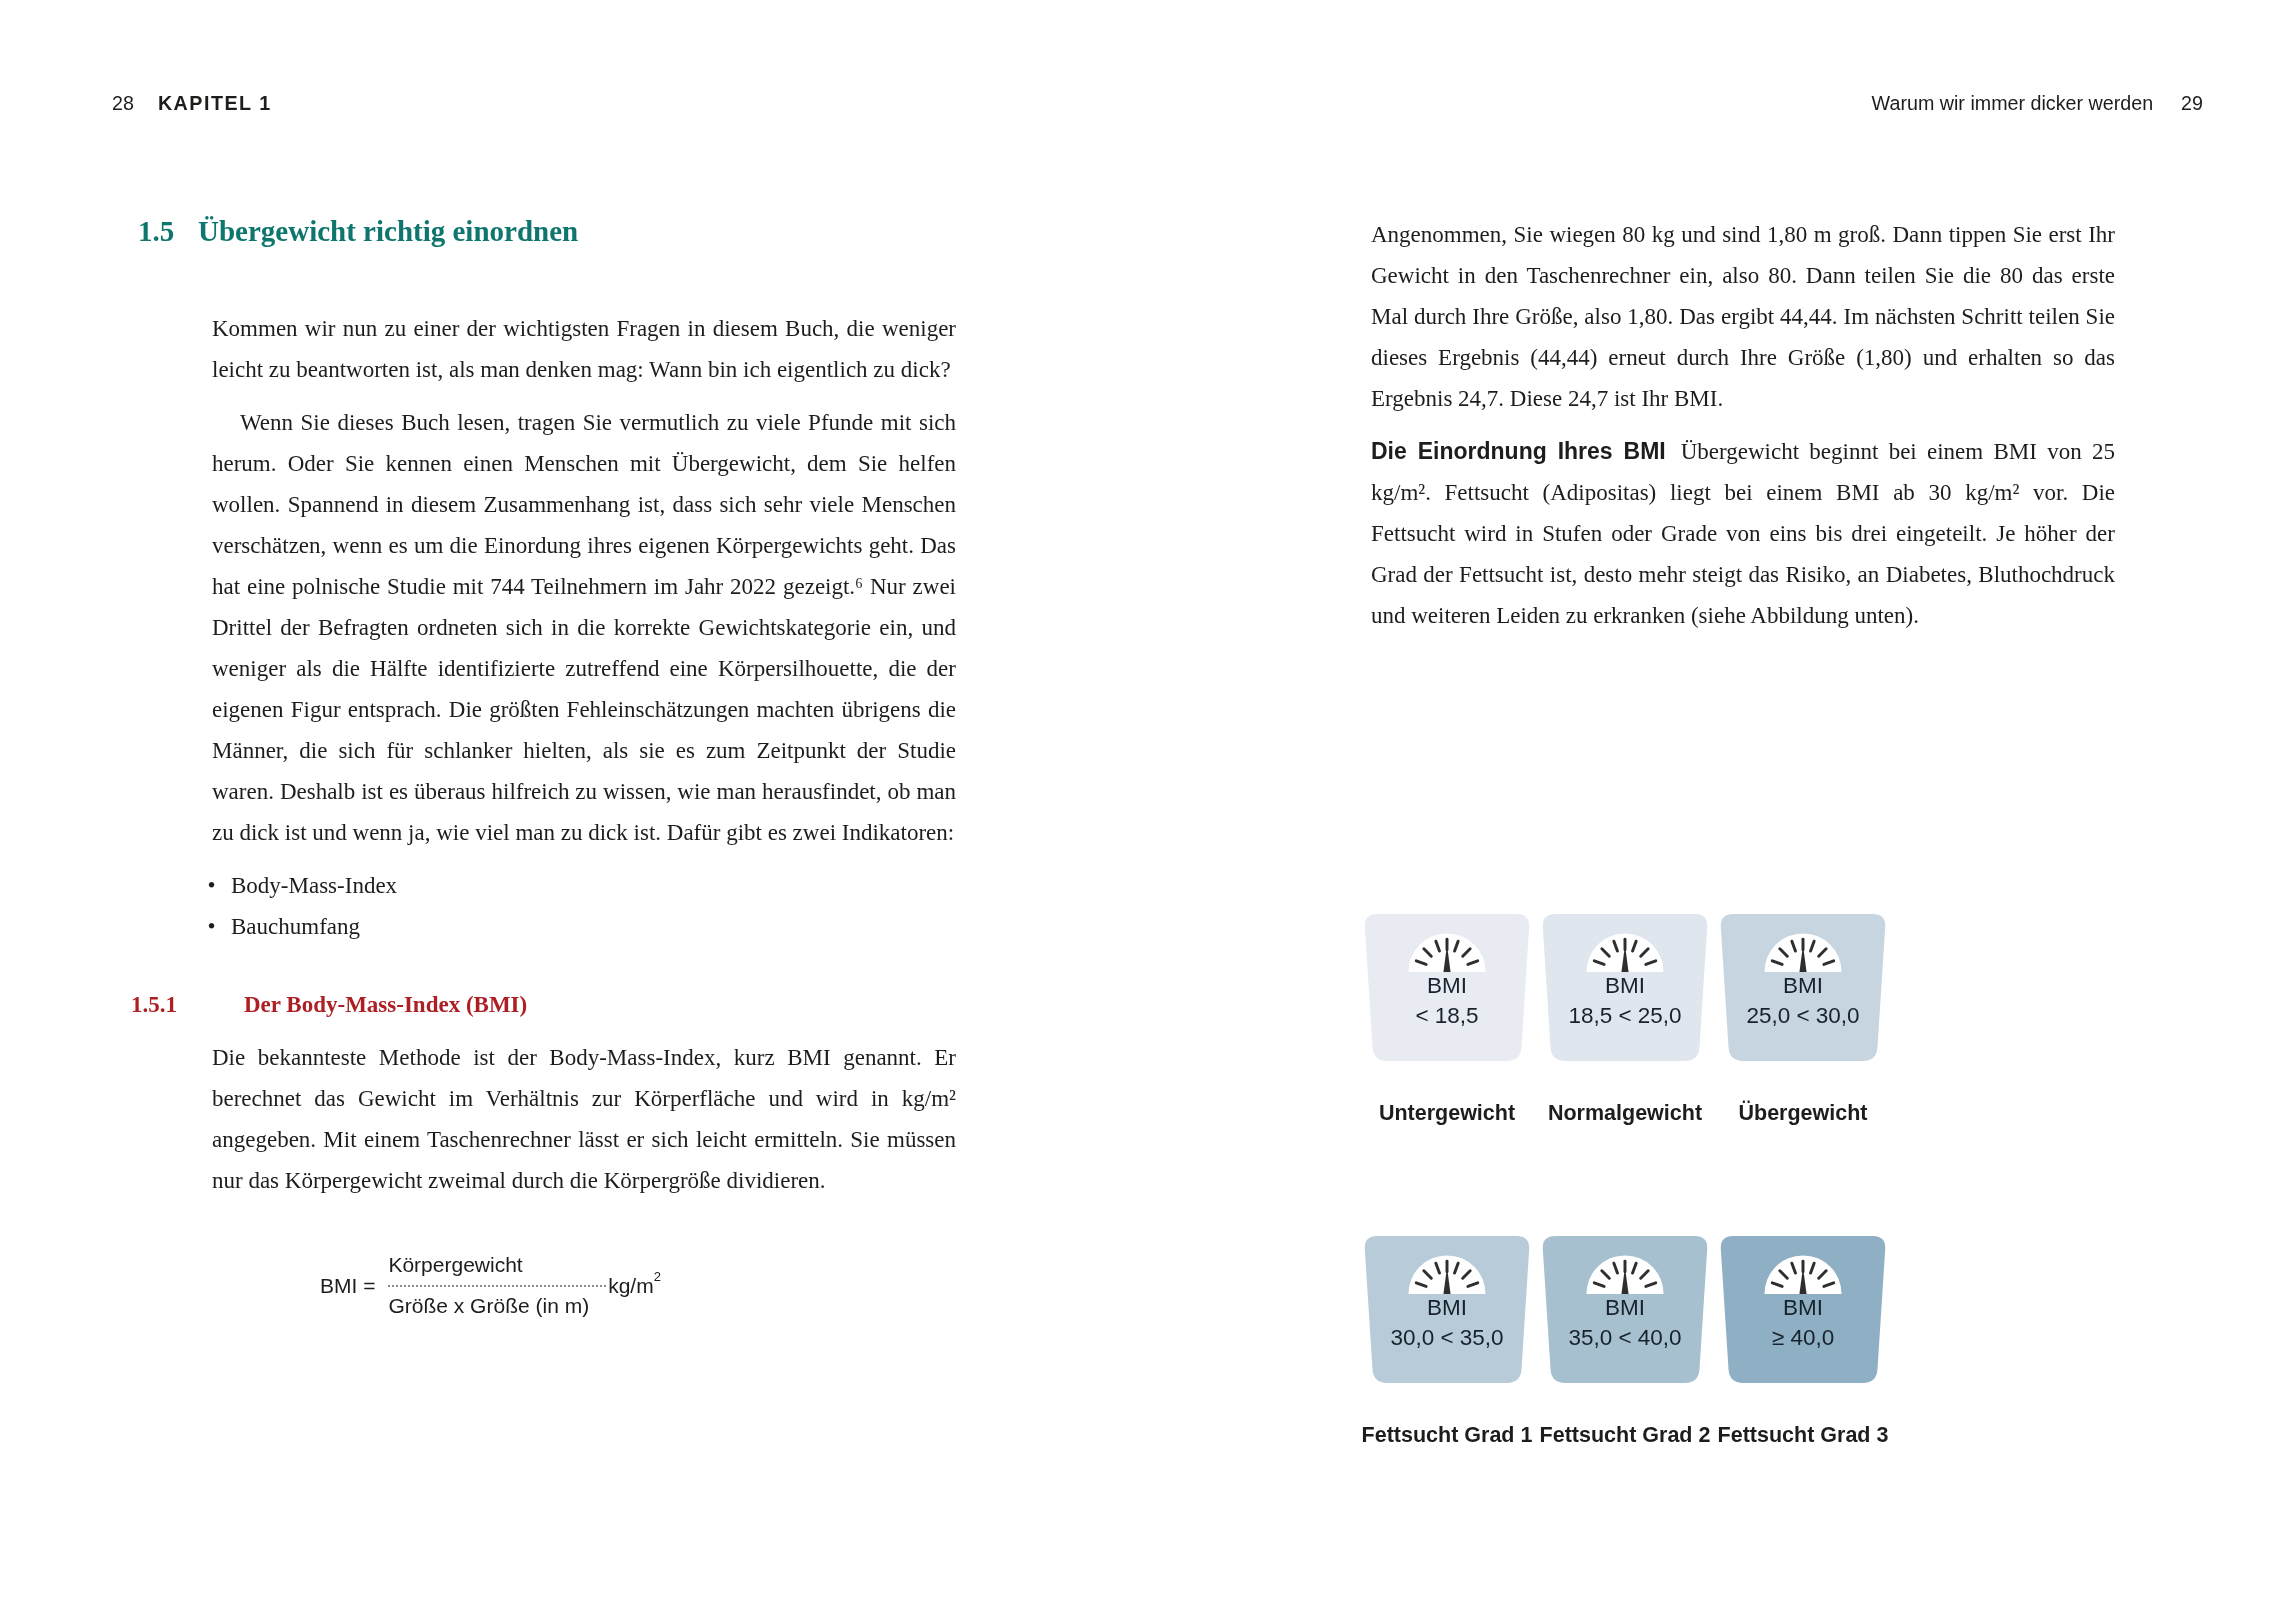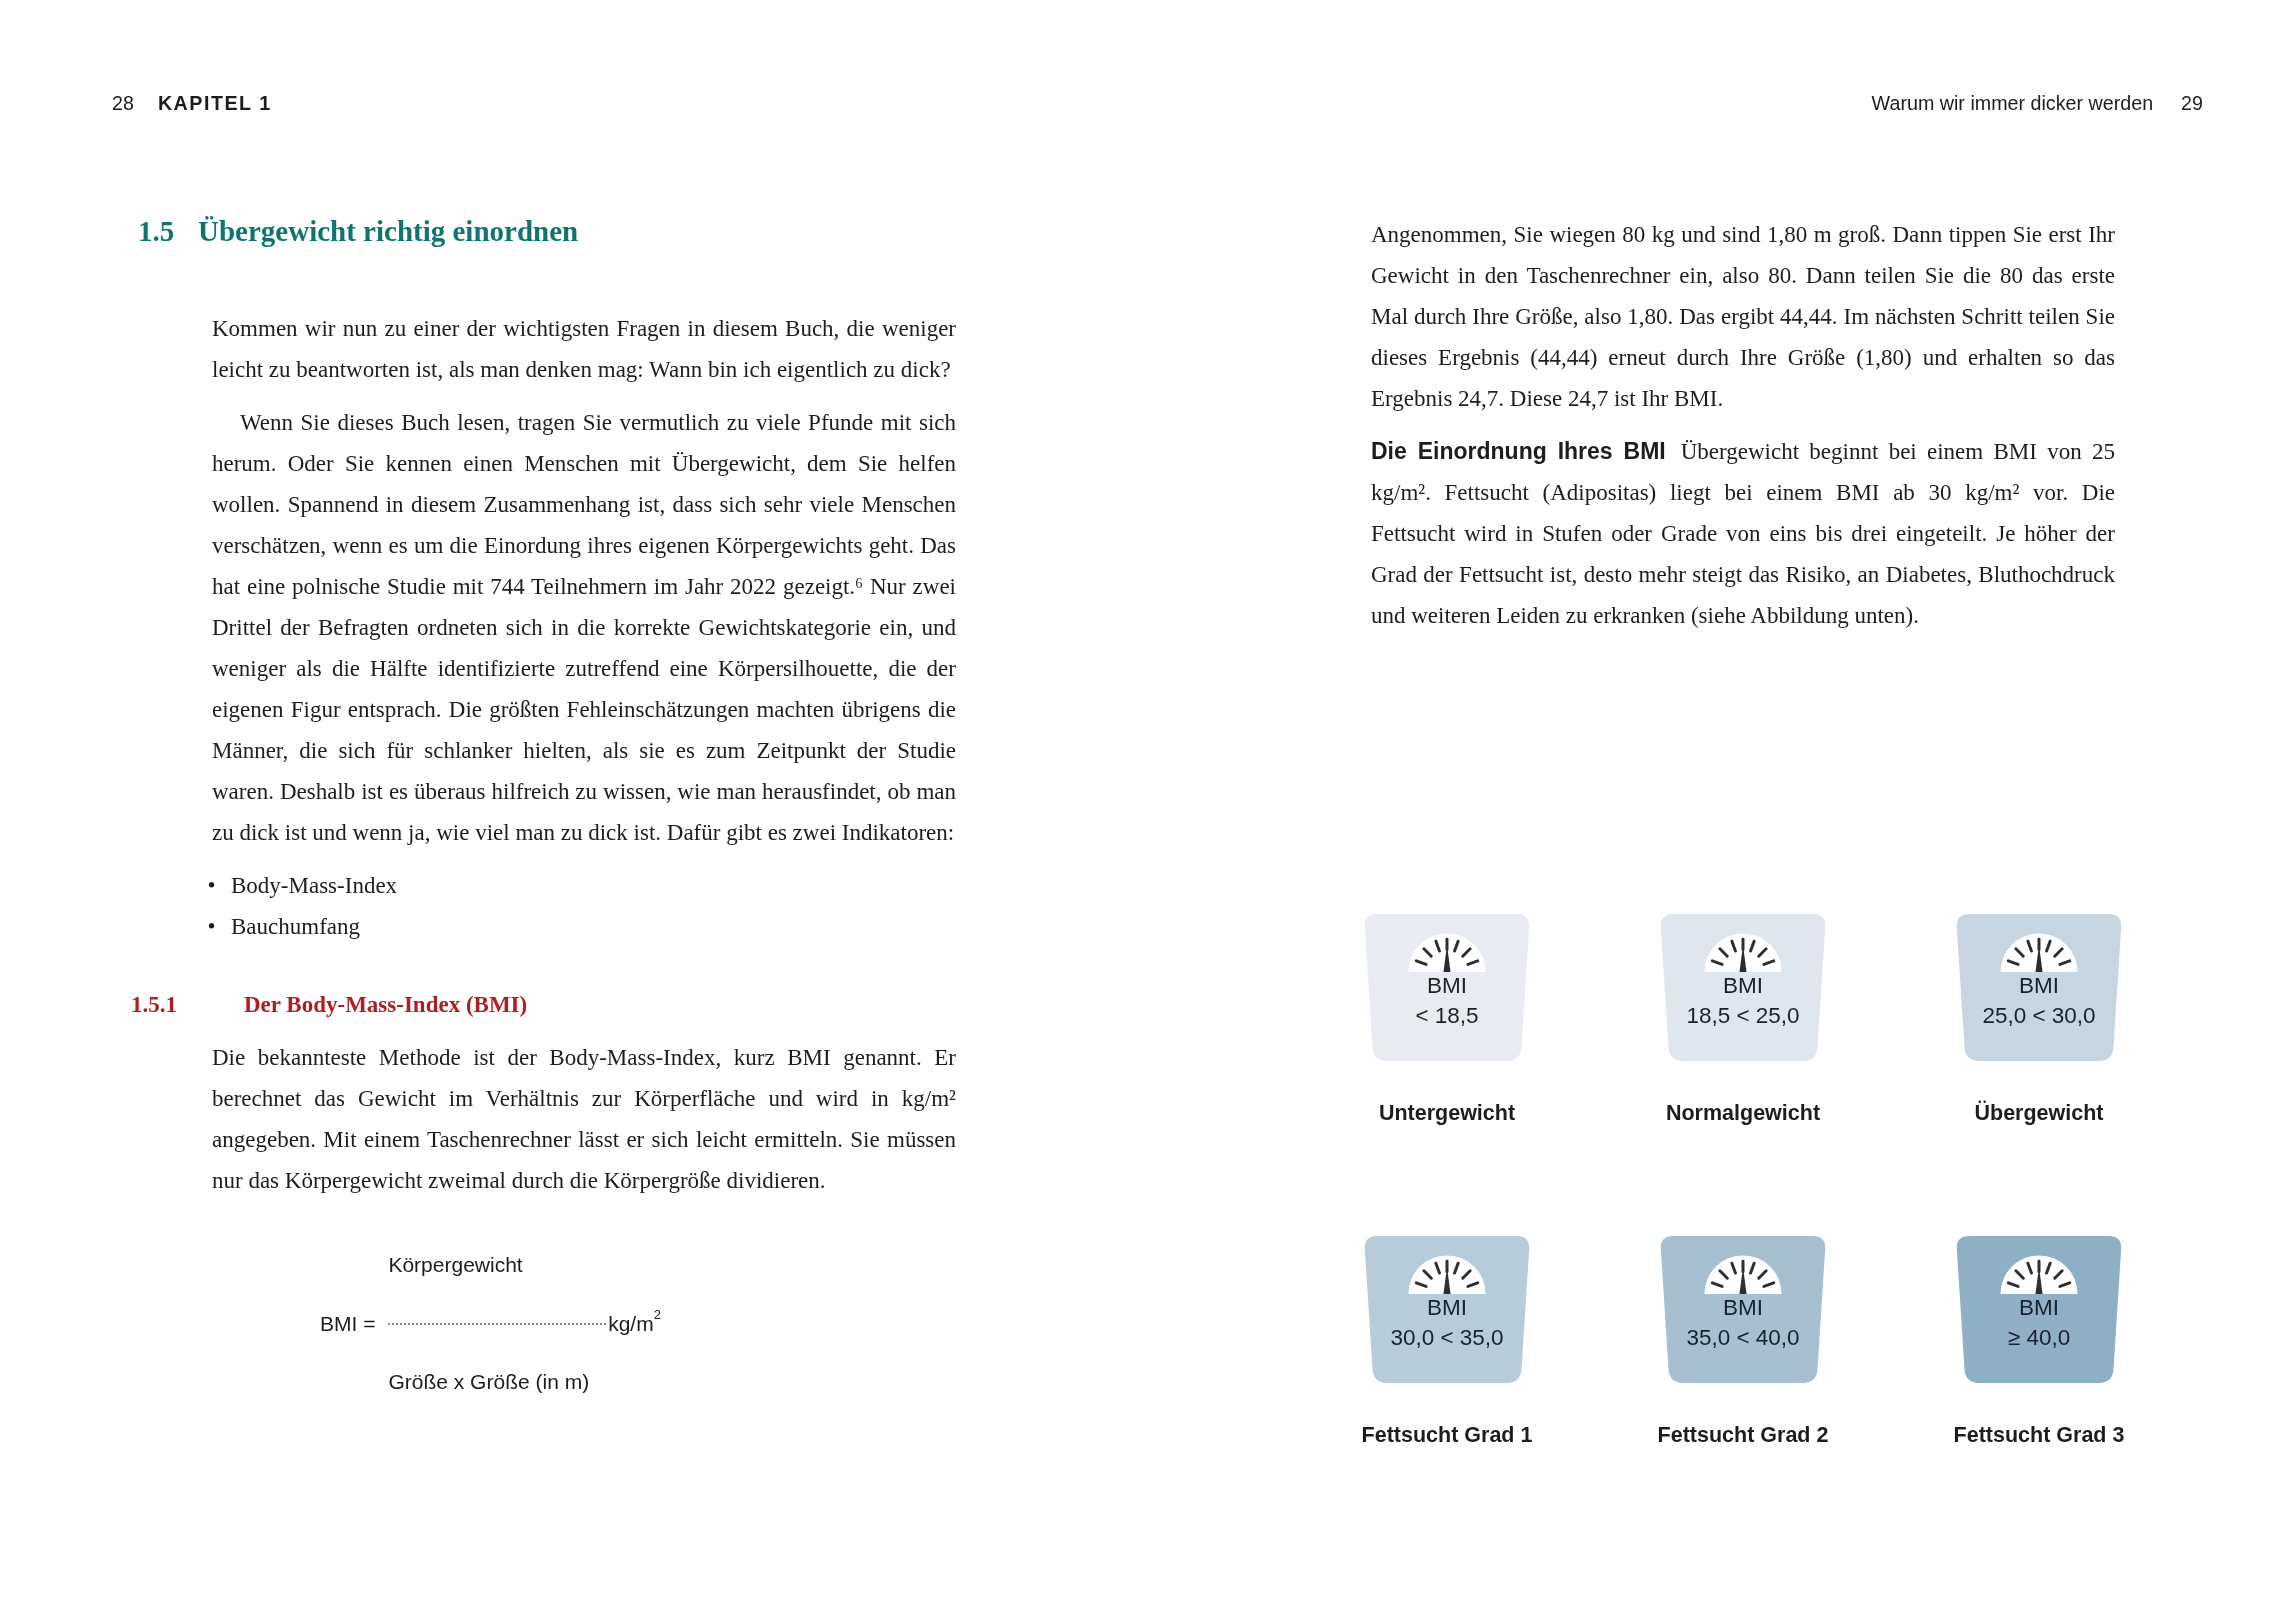--- a/index.html
+++ b/index.html
@@ -74,21 +74,21 @@
     align-items: center;
     margin-top: 51px;
     margin-left: 120px;
     font-family: "Liberation Sans", "DejaVu Sans", sans-serif;
     font-size: 21px;
     line-height: 1.25;
     text-align: left;
     color: #1d1d1b;
   }
   .formula .lhs { margin-right: 13px; white-space: nowrap; }
-  .fraction { display: flex; flex-direction: column; gap: 38px; }
+  .fraction { display: flex; flex-direction: column; }
   .fraction .fnum { padding-bottom: 6.6px; white-space: nowrap; }
   .fraction .divider { border-top: 2.8px dotted #8a8a8a; height: 0; margin-right: -17px; }
   .fraction .fden { padding-top: 6.6px; white-space: nowrap; }
   .formula .unit { margin-left: 19px; white-space: nowrap; }
   .formula .unit sup { font-size: 13px; position: relative; top: -3.7px; }
 
   
   .right-col {
     position: absolute;
     left: 1359px;
@@ -104,21 +104,20 @@
     font-family: "Liberation Sans", "DejaVu Sans", sans-serif;
     font-weight: bold;
     margin-right: 15px;
   }
 
   
   .scale-row {
     position: absolute;
     left: 1358px;
     display: flex;
-    gap: 118px;
     font-family: "Liberation Sans", "DejaVu Sans", sans-serif;
     align-items: flex-end;
   }
   .row-1 { top: 911px; }
   .row-2 { top: 1233px; }
   .scale-card { width: 178px; text-align: center; }
   .scale-shape { position: relative; width: 178px; height: 156px; }
   .scale-shape svg { display: block; width: 178px; height: 156px; }
   .scale-text {
     position: absolute;

